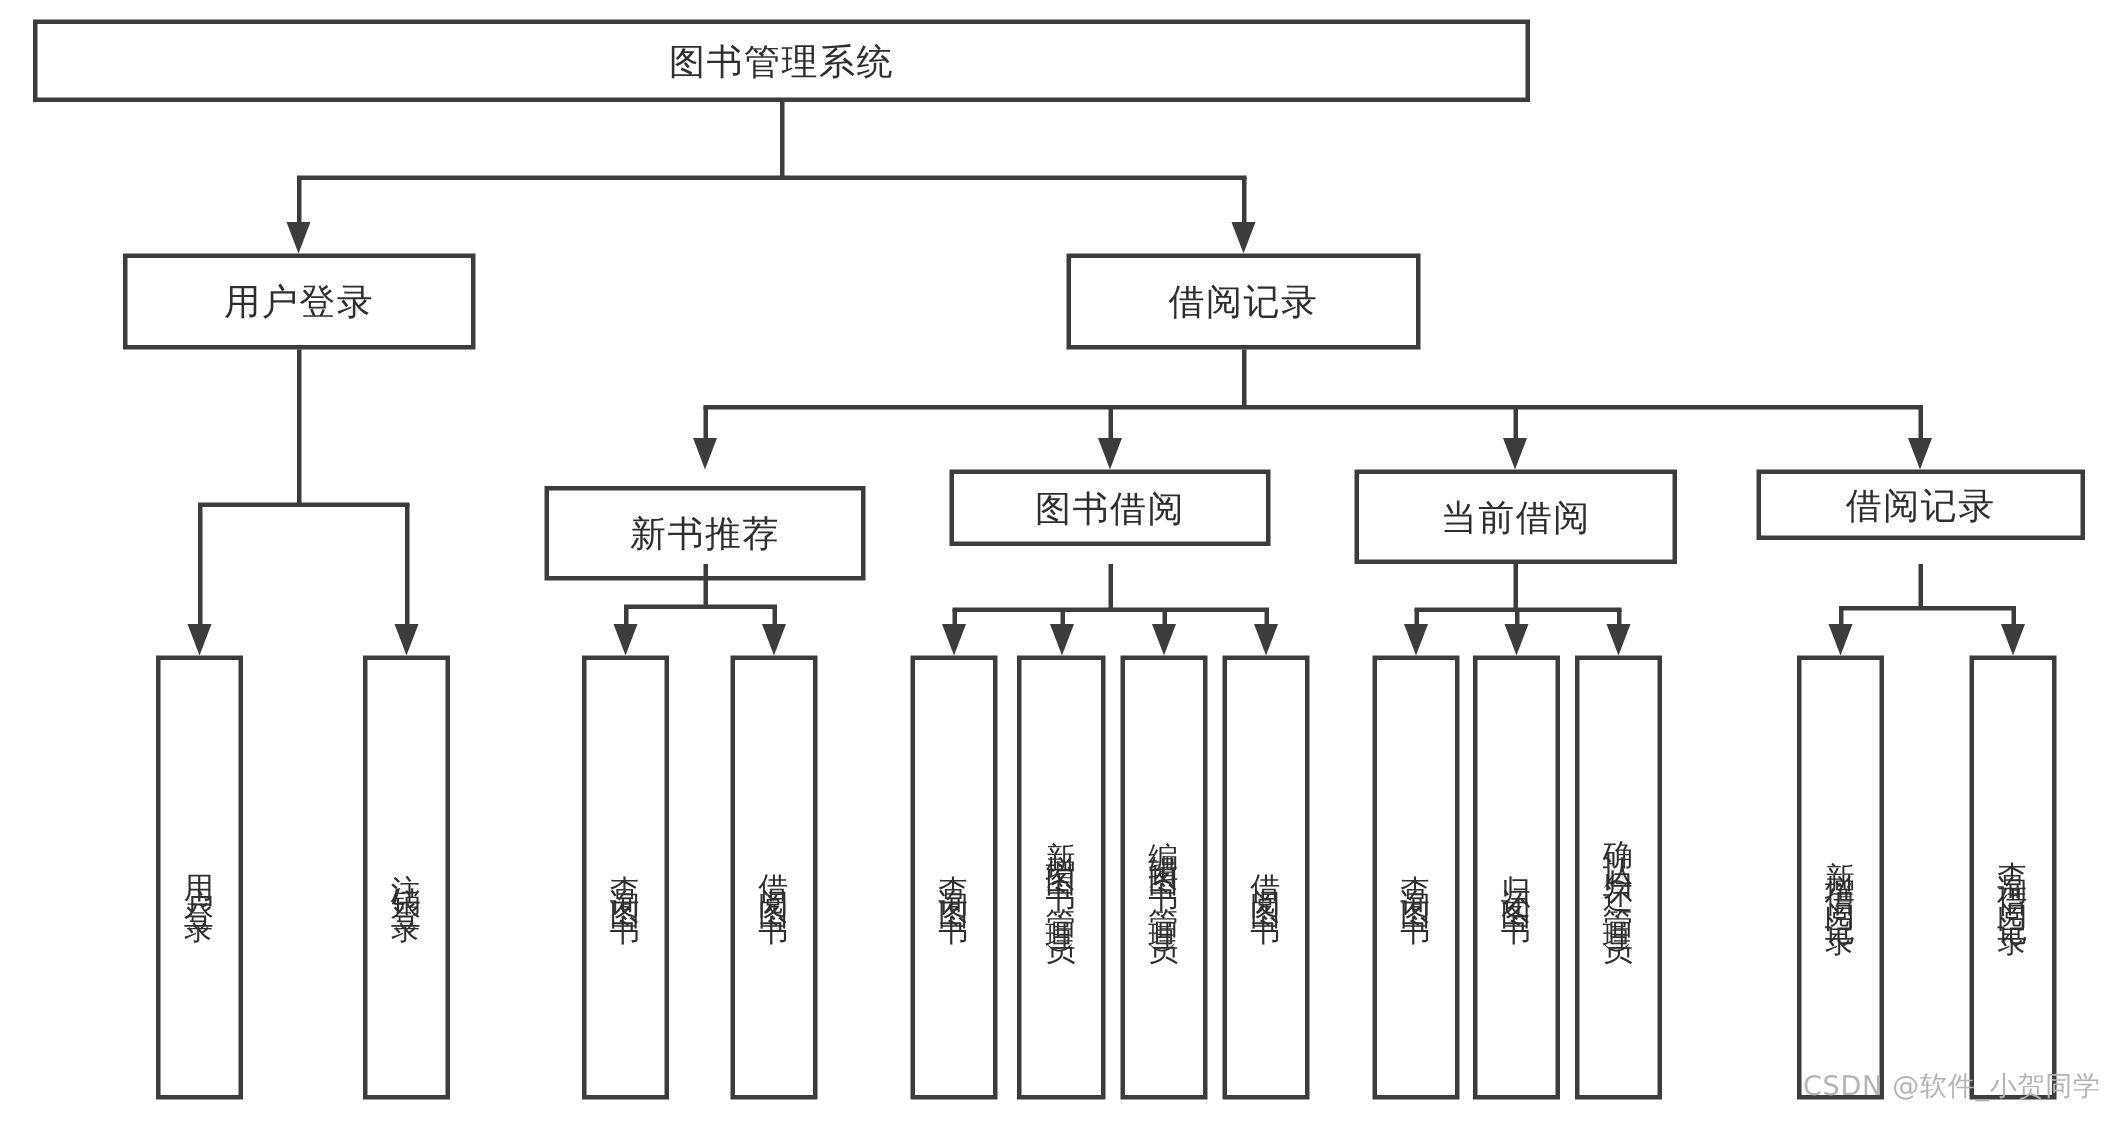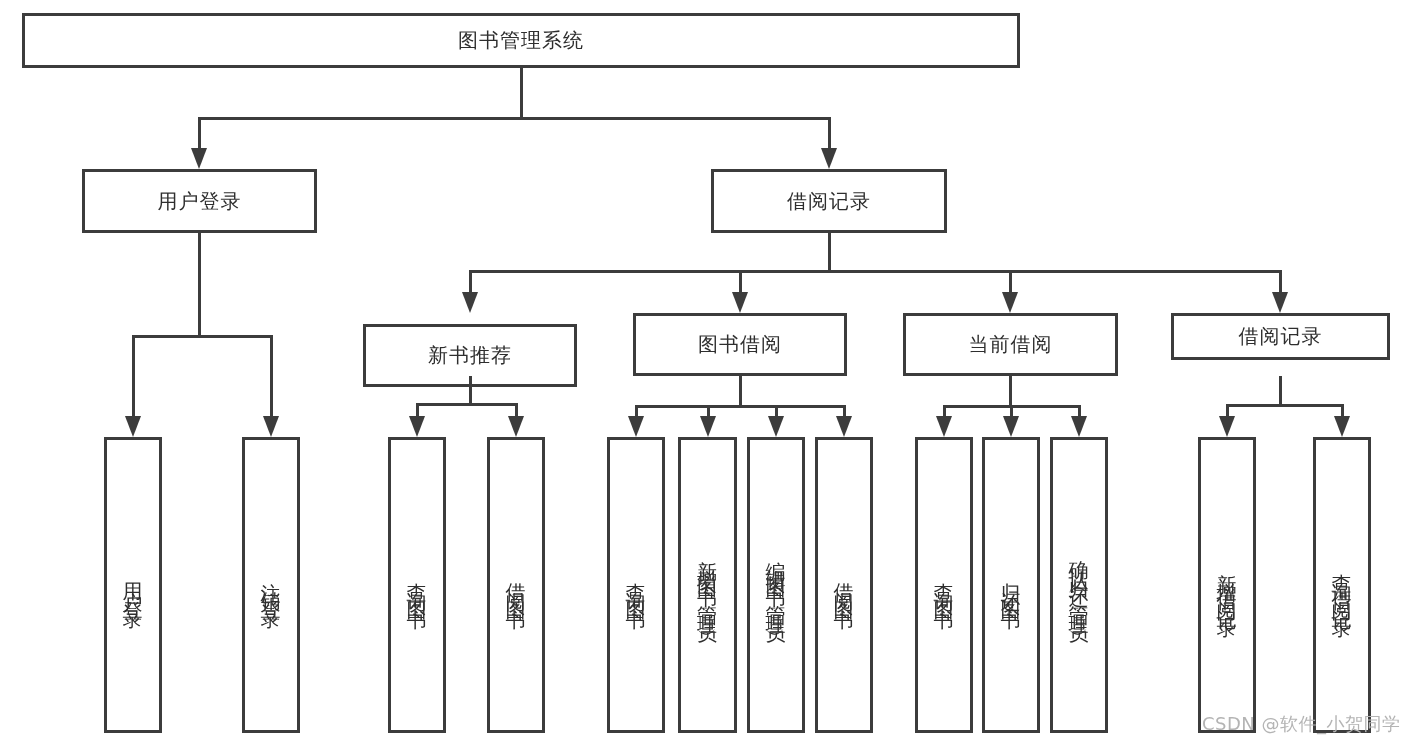--- a/index.html
+++ b/index.html
@@ -20,21 +20,21 @@
   .node{
     position:absolute;
     box-sizing:border-box;
     border:3px solid var(--line);
     background:#fff;
     display:flex;
     align-items:center;
     justify-content:center;
   }
   .node.h span{
-    font-size:20px;
+    font-size:24px;
     letter-spacing:1px;
     white-space:nowrap;
   }
   .node.v span{
     writing-mode:vertical-rl;
     text-orientation:mixed;
     font-size:20px;
     line-height:1;
     letter-spacing:0.45em;
   }
@@ -70,21 +70,21 @@
     </div>
     <div class="node h" style="left: 82px; top: 169px; width: 235px; height: 64px;">
       <span>用户登录</span>
     </div>
     <div class="node h" style="left: 711px; top: 169px; width: 236px; height: 64px;">
       <span>借阅记录</span>
     </div>
     <div class="node h" style="left: 363px; top: 324px; width: 214px; height: 63px;">
       <span>新书推荐</span>
     </div>
-    <div class="node h" style="left: 633px; top: 313px; width: 214px; height: 63px;">
+    <div class="node h" style="left: 633px; top: 313px; width: 214px; height: 51px;">
       <span>图书借阅</span>
     </div>
     <div class="node h" style="left: 903px; top: 313px; width: 215px; height: 63px;">
       <span>当前借阅</span>
     </div>
     <div class="node h" style="left: 1171px; top: 313px; width: 219px; height: 47px;">
       <span>借阅记录</span>
     </div>
     <div class="node v" style="left: 104px; top: 437px; width: 58px; height: 296px;">
       <span>用户登录</span>

